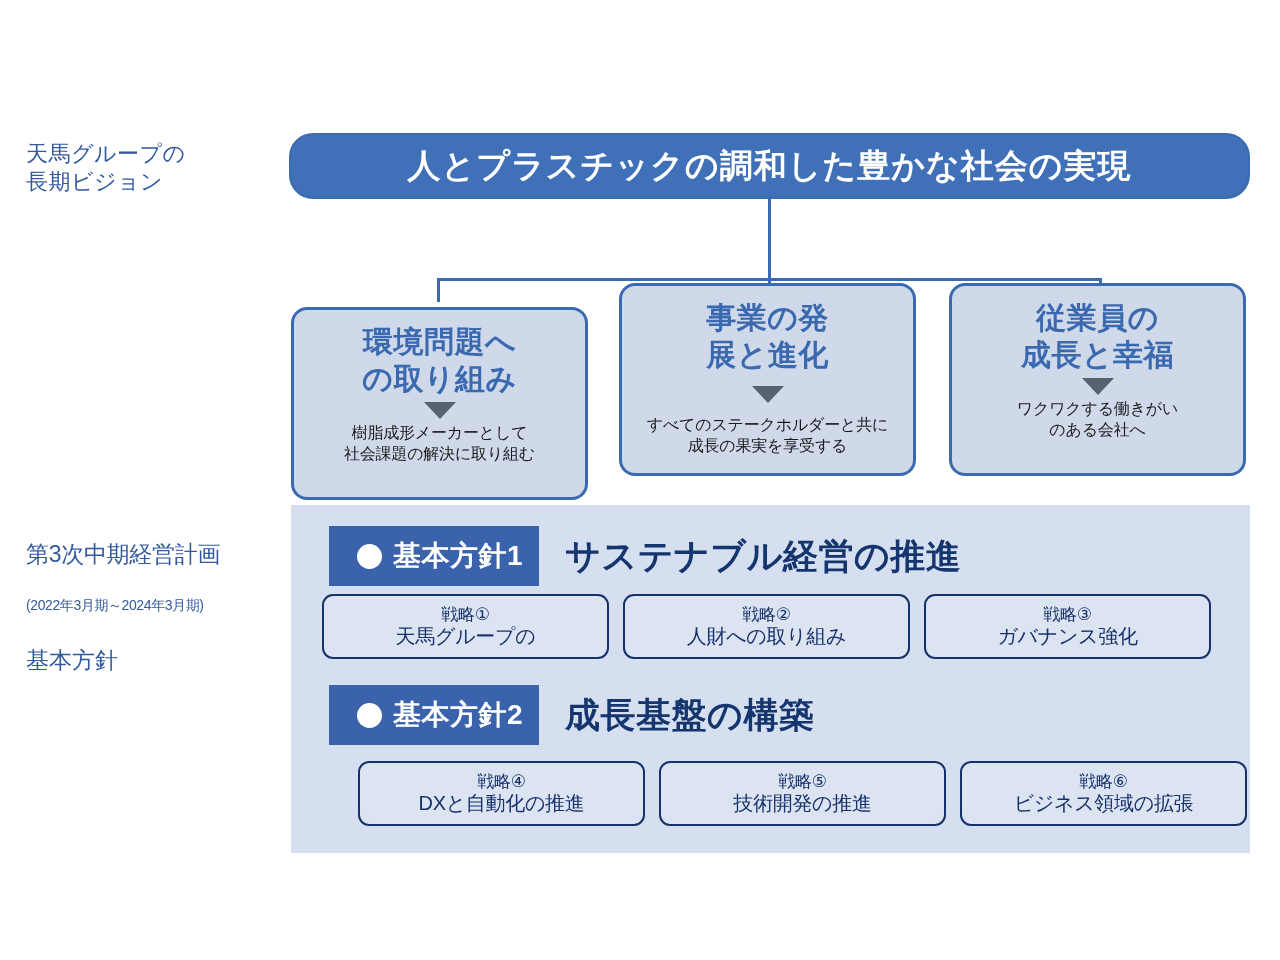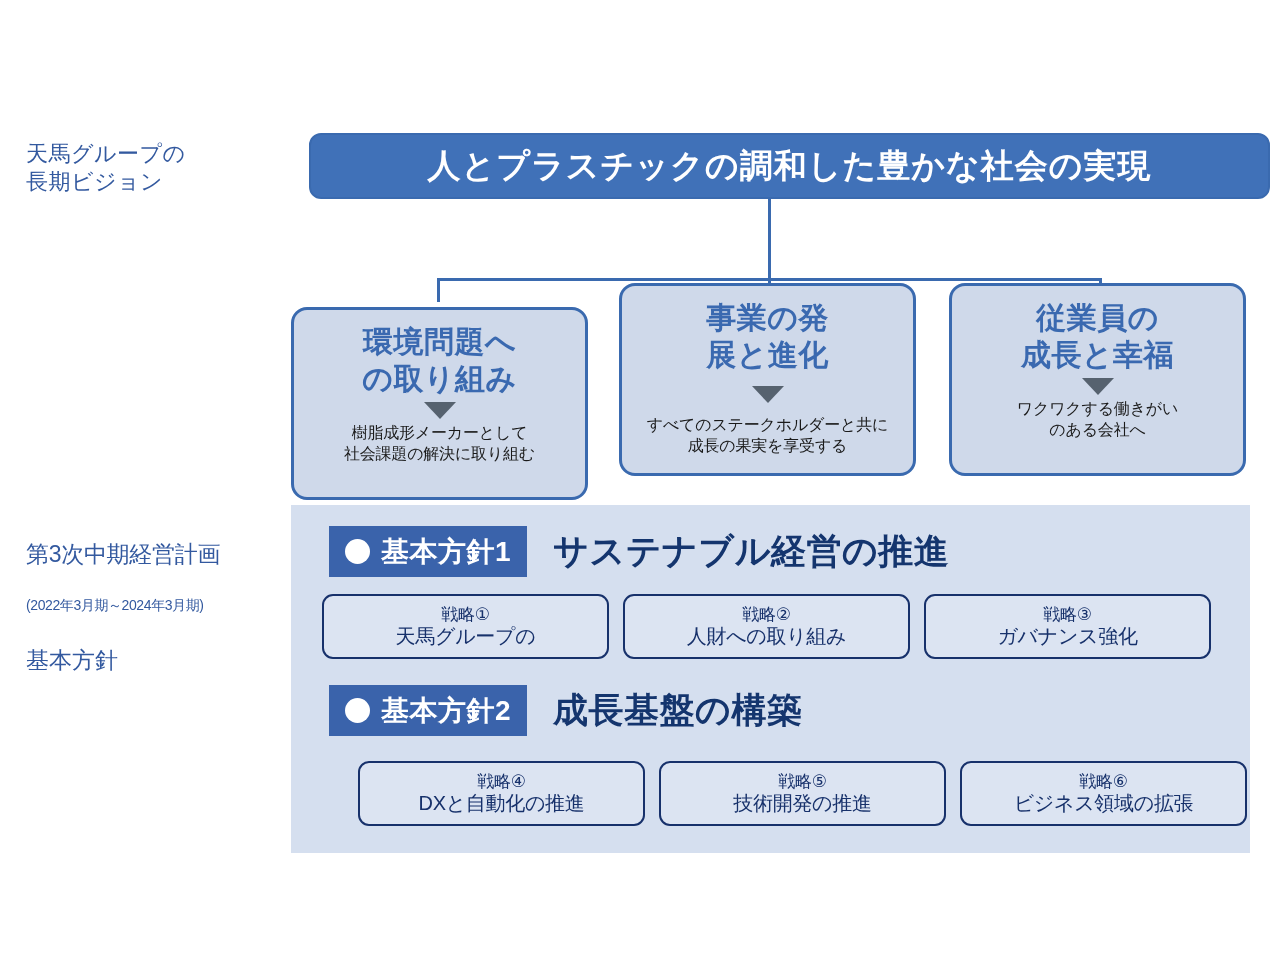--- a/index.html
+++ b/index.html
@@ -45,26 +45,25 @@
 
   
   #vision-banner {
     position: absolute;
     left: 289px;
     top: 133px;
     width: 961px;
     height: 66px;
     background: #4071B8;
     border: 2px solid #3A6AAF;
-    border-radius: 12px;
+    border-radius: 24px;
     box-sizing: border-box;
     display: flex;
     align-items: center;
     justify-content: center;
-    margin-left: 20px;
   }
   #vision-banner .txt {
     color: #ffffff;
     font-size: 33px;
     font-weight: bold;
     letter-spacing: 1px;
   }
 
   
   .conn {
@@ -135,24 +134,24 @@
     position: absolute;
     display: flex;
     align-items: center;
   }
   #policy-row-0 { left: 38px; top: 21px; }
   #policy-row-1 { left: 38px; top: 180px; }
 
   .policy-badge {
     background: #3A63AB;
     color: #ffffff;
-    height: 51px;
-    display: flex;
-    align-items: center;
-    padding: 0 16px 0 16px;
+    height: 60px;
+    display: flex;
+    align-items: center;
+    padding: 0 16px 0 28px;
     box-sizing: border-box;
   }
   .policy-badge .dot {
     width: 25px; height: 25px;
     border-radius: 50%;
     background: #ffffff;
     margin-right: 11px;
     flex: 0 0 auto;
   }
   .policy-badge .blabel {

